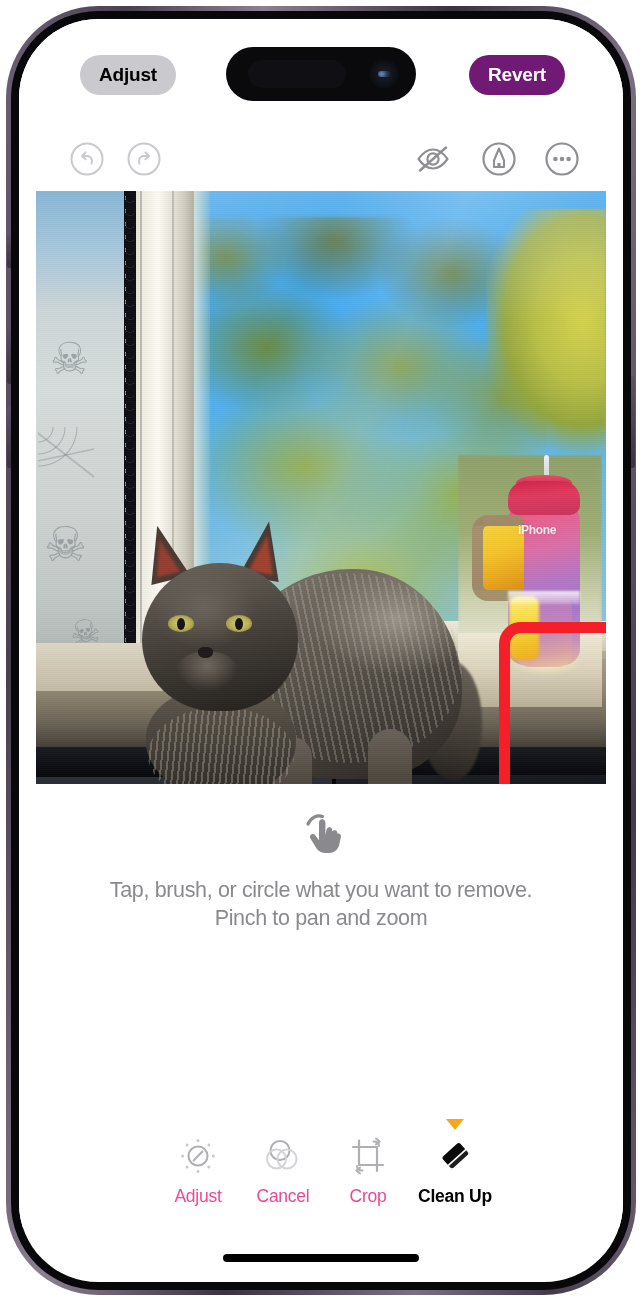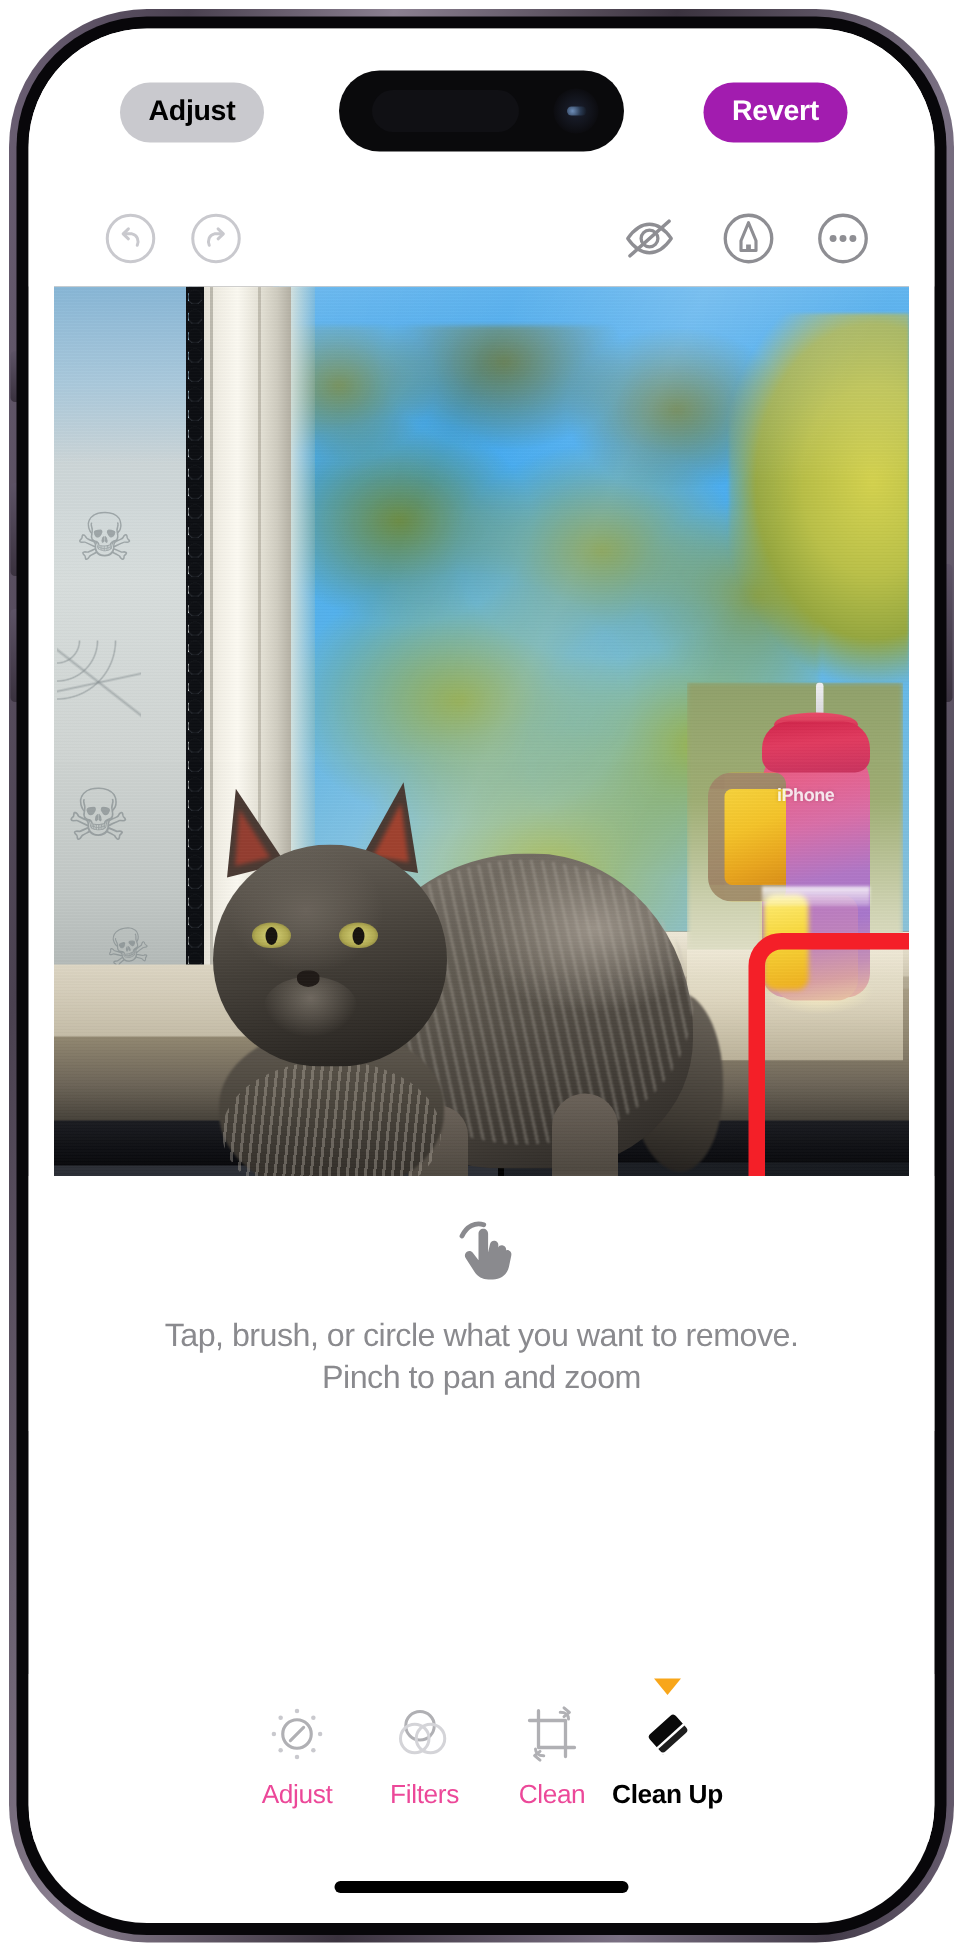--- a/index.html
+++ b/index.html
@@ -70,21 +70,21 @@
     border:none; border-radius:20px;
     background:#c9c9ce; color:#000000;
     font-family:"Liberation Sans", sans-serif;
     font-size:19px; font-weight:bold; letter-spacing:-0.2px;
     cursor:pointer; line-height:40px;
   }
   #revert-button{
     position:absolute; right:58px; top:36px;
     height:40px; padding:0 19px;
     border:none; border-radius:20px;
-    background:#a21caf; color:#ffffff;
+    background:#701a75; color:#ffffff;
     font-family:"Liberation Sans", sans-serif;
     font-size:19px; font-weight:bold; letter-spacing:-0.2px;
     cursor:pointer; line-height:40px;
   }
 
   
   #edit-tools-bar{
     position:absolute; left:0; top:108px; width:604px; height:64px;
     background:#ffffff; z-index:30;
   }
@@ -424,21 +424,21 @@
   #bottom-mode-bar{
     position:absolute; left:0; bottom:54px; width:604px; height:112px;
     background:#ffffff;
   }
   .mode-item{
     position:absolute; top:16px; width:110px; text-align:center; cursor:pointer;
   }
   #mode-adjust{ left:124px; }
   #mode-filters{ left:209px; }
   #mode-crop{ left:294px; }
-  #mode-cleanup{ left:371px; }
+  #mode-cleanup{ left:381px; }
   .mode-icon{ height:48px; display:flex; align-items:center; justify-content:center; }
   .mode-label{
     margin-top:6px; font-size:17.5px; letter-spacing:-.25px;
     font-family:"Liberation Sans", sans-serif;
   }
   .mode-item.inactive .mode-label{ color:#ec4899; }
   .mode-item.active .mode-label{ color:#000000; font-weight:bold; }
   #cleanup-indicator-triangle{
     position:absolute; left:50%; transform:translateX(-50%); top:-13px;
     width:0; height:0;
@@ -628,35 +628,35 @@
     </div>
 
     <div class="mode-item inactive" id="mode-filters">
       <div class="mode-icon">
         <svg width="42" height="42" viewBox="0 0 42 42">
           <circle cx="18" cy="15.5" r="9.5" fill="none" stroke="#b0b0b4" stroke-width="2"></circle>
           <circle cx="14.5" cy="24" r="9.5" fill="none" stroke="#d4d4d8" stroke-width="2"></circle>
           <circle cx="25" cy="24" r="9.5" fill="none" stroke="#d4d4d8" stroke-width="2"></circle>
         </svg>
       </div>
-      <div class="mode-label">Filters</div>
+      <div class="mode-label">Cancel</div>
     </div>
 
     <div class="mode-item inactive" id="mode-crop">
       <div class="mode-icon">
         <svg width="42" height="42" viewBox="0 0 42 42">
           <path d="M12 5.5 L12 30 L36 30" fill="none" stroke="#b0b0b4" stroke-width="2.2" stroke-linecap="round" stroke-linejoin="round"></path>
           <path d="M6 12 L30 12 L30 36" fill="none" stroke="#b0b0b4" stroke-width="2.2" stroke-linecap="round" stroke-linejoin="round"></path>
           <path d="M26.5 6.5 C30 6.5 32 8.5 32 11" fill="none" stroke="#b0b0b4" stroke-width="2" stroke-linecap="round"></path>
           <path d="M29 3.6 L32.6 6.6 L29 9.4" fill="none" stroke="#b0b0b4" stroke-width="2" stroke-linecap="round" stroke-linejoin="round"></path>
           <path d="M15.5 35.5 C12 35.5 10 33.5 10 31" fill="none" stroke="#b0b0b4" stroke-width="2" stroke-linecap="round"></path>
           <path d="M13 38.4 L9.4 35.4 L13 32.6" fill="none" stroke="#b0b0b4" stroke-width="2" stroke-linecap="round" stroke-linejoin="round"></path>
         </svg>
       </div>
-      <div class="mode-label">Clean</div>
+      <div class="mode-label">Crop</div>
     </div>
 
     <div class="mode-item active" id="mode-cleanup">
       <div id="cleanup-indicator-triangle"></div>
       <div class="mode-icon">
         <svg width="44" height="44" viewBox="0 0 44 44">
           <g transform="rotate(-42 22 22)">
             <rect x="10" y="13.5" width="25" height="17" rx="3.4" fill="#0a0a0a"></rect>
             <rect x="10" y="24.5" width="25" height="6" rx="2.6" fill="#1e1e1e"></rect>
             <rect x="10" y="13.5" width="25" height="17" rx="3.4" fill="none" stroke="#ffffff" stroke-width="1.6"></rect>

